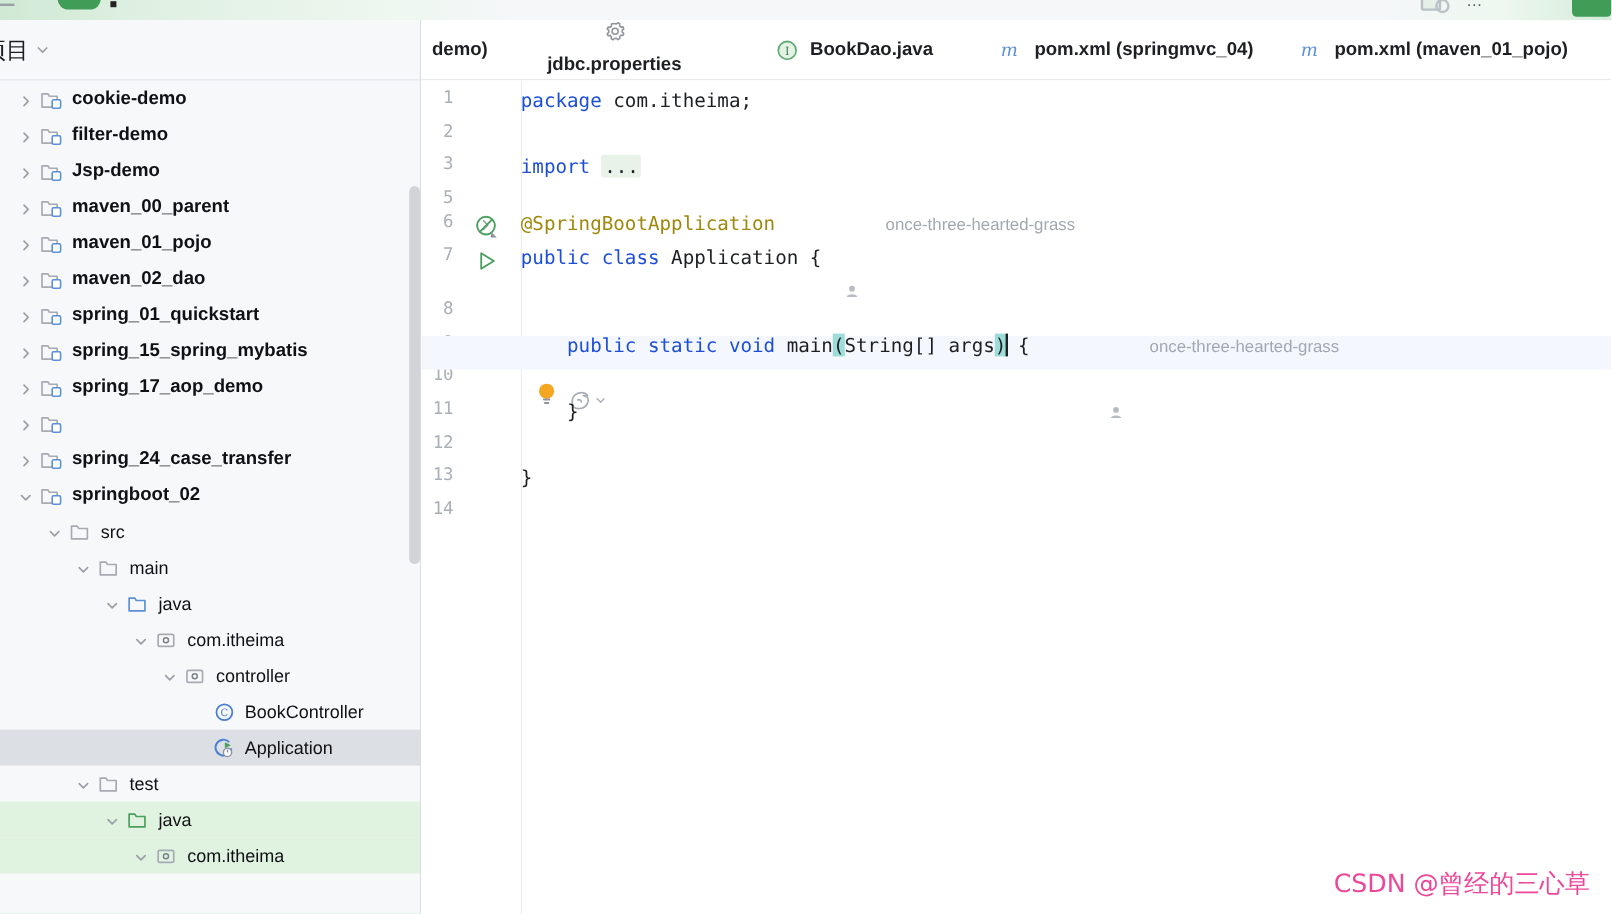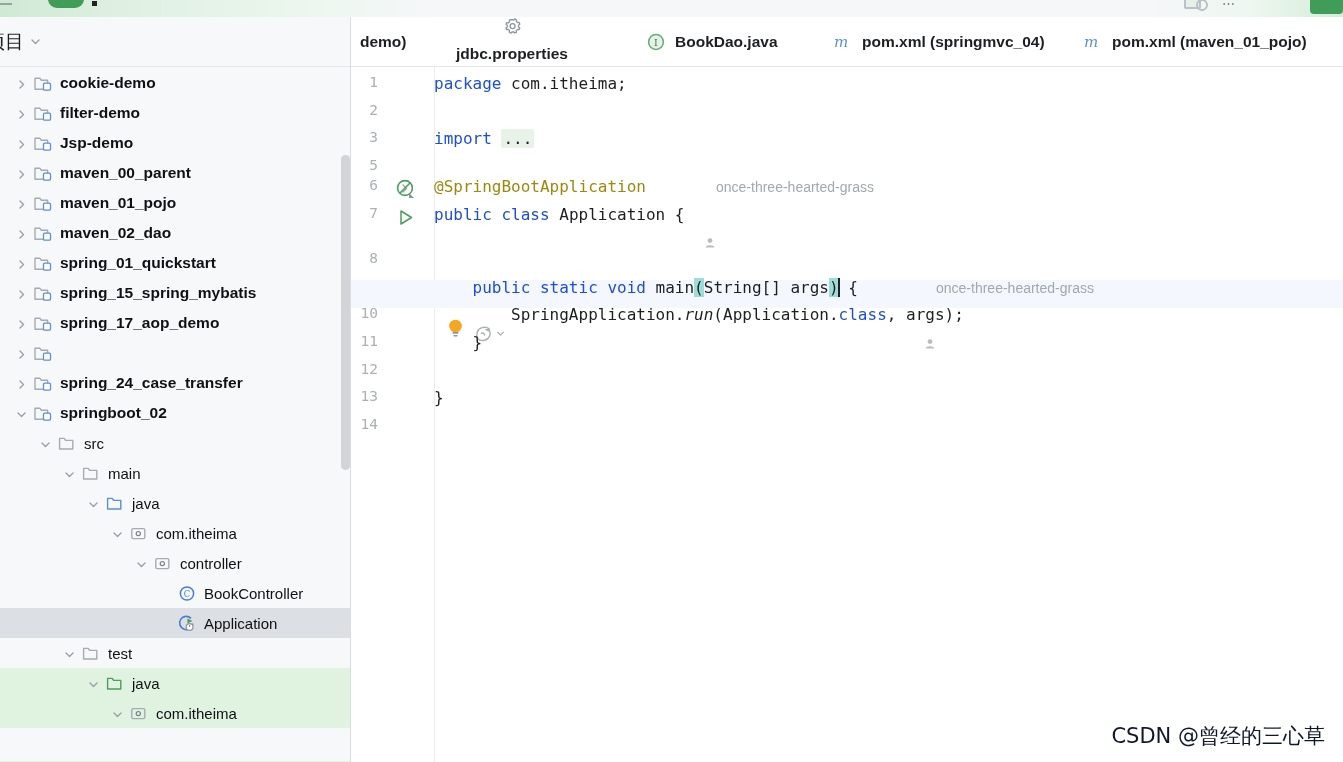--- a/index.html
+++ b/index.html
@@ -151,34 +151,34 @@
   }
   .brace-hl { background: #9ddcd8; }
   .caretbar {
     display: inline-block; width: 2px; height: 19px; background: #1d1f23;
     vertical-align: -4px; margin: 0 -1px;
   }
   .vcs-hint {
     position: absolute; height: 28px; line-height: 28px;
     font-family: "Liberation Sans", sans-serif;
     font-size: 14px; color: #a2a8b0;
-    display: flex; align-items: center; gap: 0;
+    display: flex; align-items: center; gap: 22px;
   }
   .vcs-hint .person { width: 12px; height: 12px; position: relative; top: 0px; }
 
   
   .gw { position: absolute; }
 
   .bulb { position: absolute; left: 96px; top: 252px; width: 17px; height: 22px; }
   .springicon { position: absolute; left: 124px; top: 258px; width: 30px; height: 17px; display: flex; align-items: center; gap: 3px;}
 
   
   .watermark {
     position: absolute; right: 18px; bottom: 12px;
-    font-size: 21px; color: #0f172a;
+    font-size: 21px; color: #ec4899;
     font-family: "DejaVu Sans", sans-serif;
     white-space: nowrap; user-select: none;
   }
   
   .bottom-sliver {
     position: absolute; left: 0; bottom: 0; width: 351px; height: 1px;
     background: #e0f3e1;
   }
 </style>
 </head>
@@ -645,21 +645,20 @@
         <span class="person">
           <svg width="12" height="12" viewBox="0 0 12 12" style="display:block">
               <circle cx="6" cy="3.6" r="2.4" fill="#b7bcc3"></circle>
               <path d="M1.6 10.4 C1.6 7.6 10.4 7.6 10.4 10.4 Z" fill="#b7bcc3"></path>
             </svg>
         </span>
         <span>once-three-hearted-grass</span>
       </div>
 
       
-      <div class="cl" style="top:234px;">        <span>SpringApplication.</span><span class="ital">run</span><span>(Application.</span><span class="kw">class</span><span>, args);</span></div>
 
       
       <div class="cl" style="top:262px;">    <span>}</span></div>
 
       
       <div class="cl" style="top:317px;"><span>}</span></div>
     </div>
   </div>
 
   <div class="watermark">CSDN @曾经的三心草</div>

